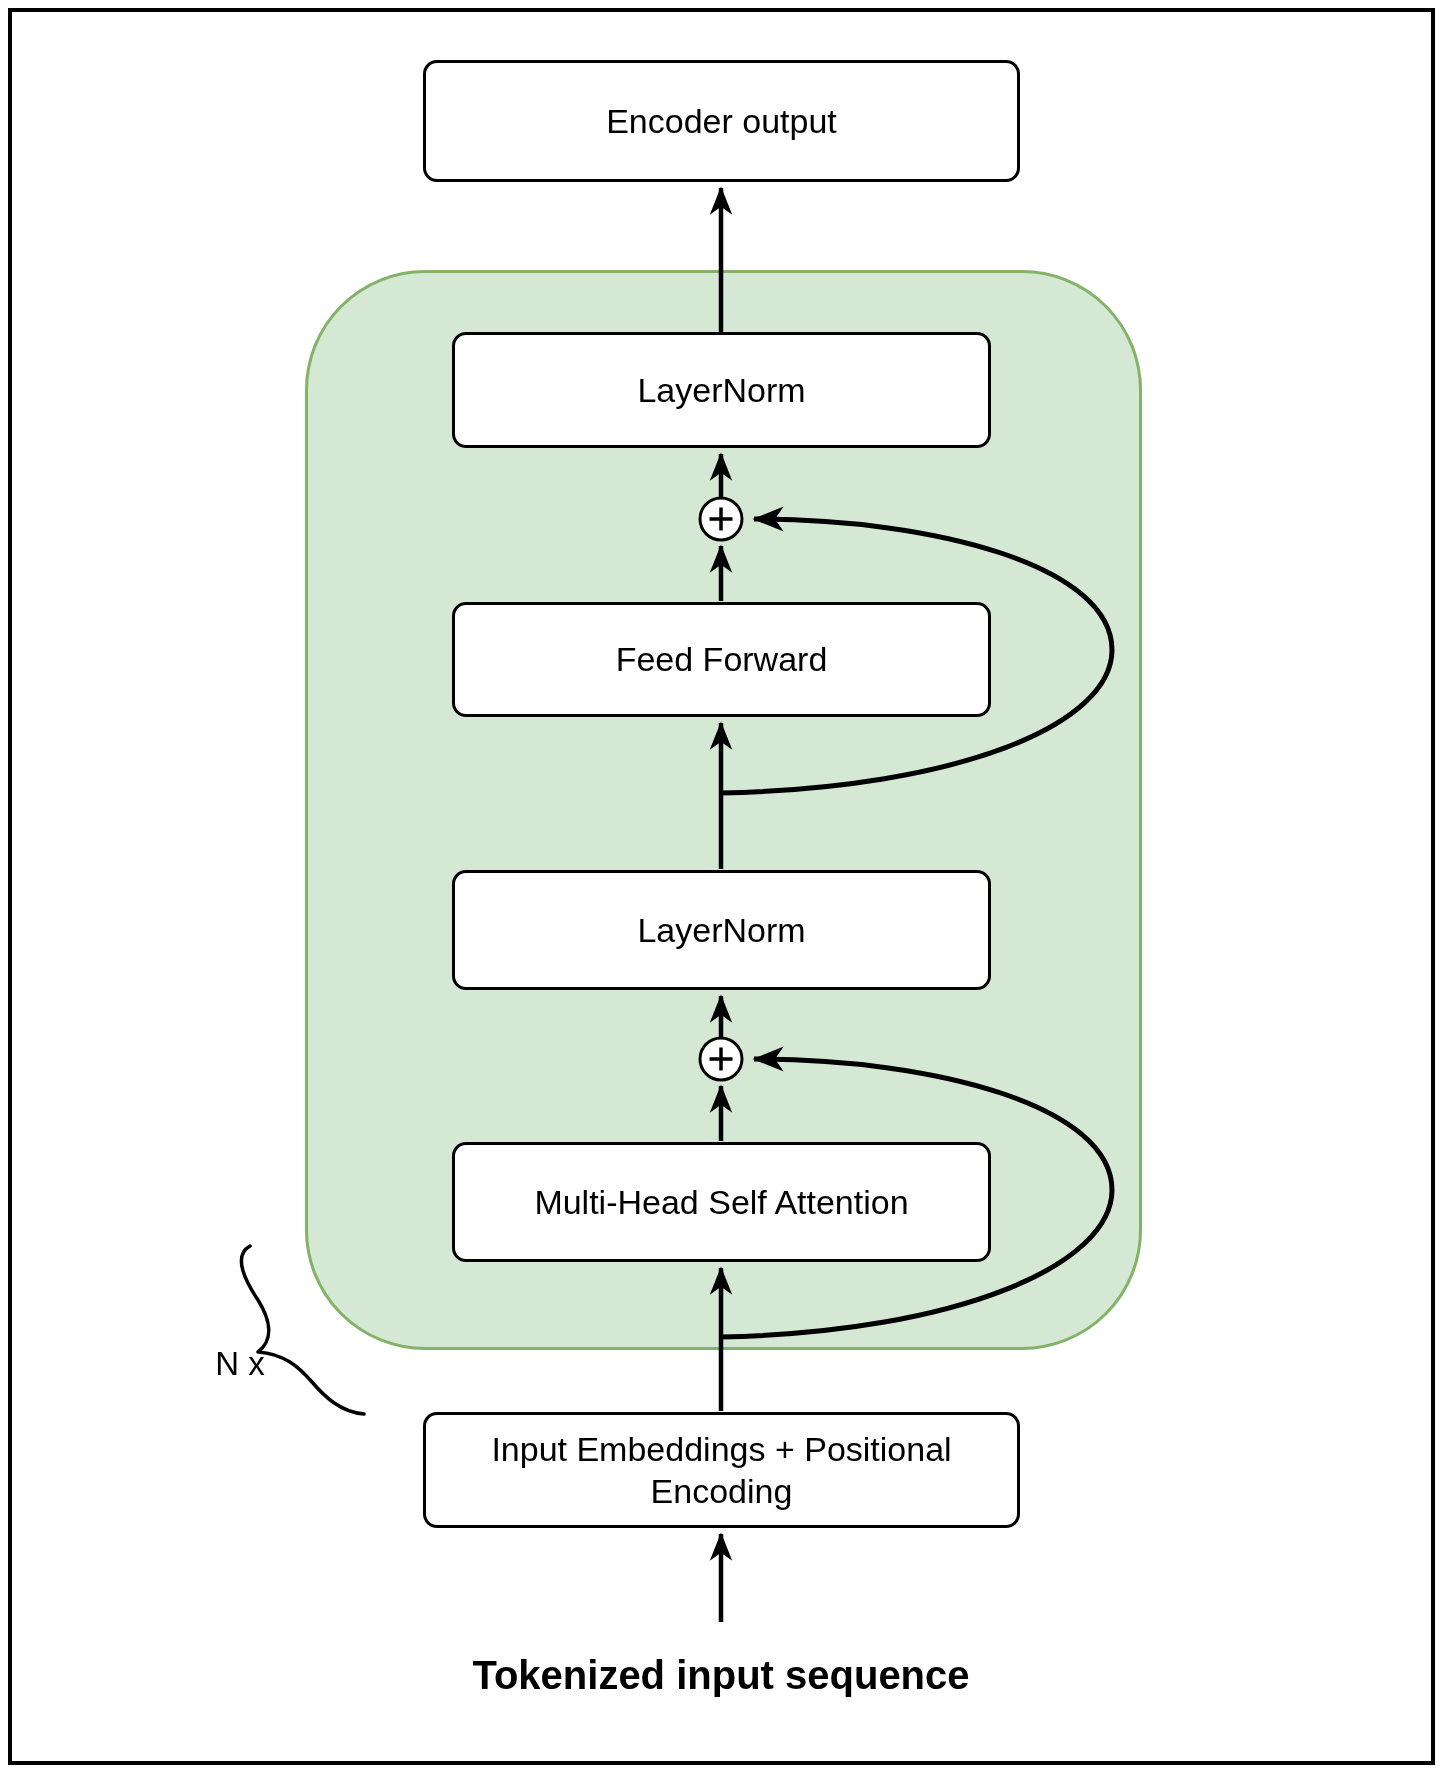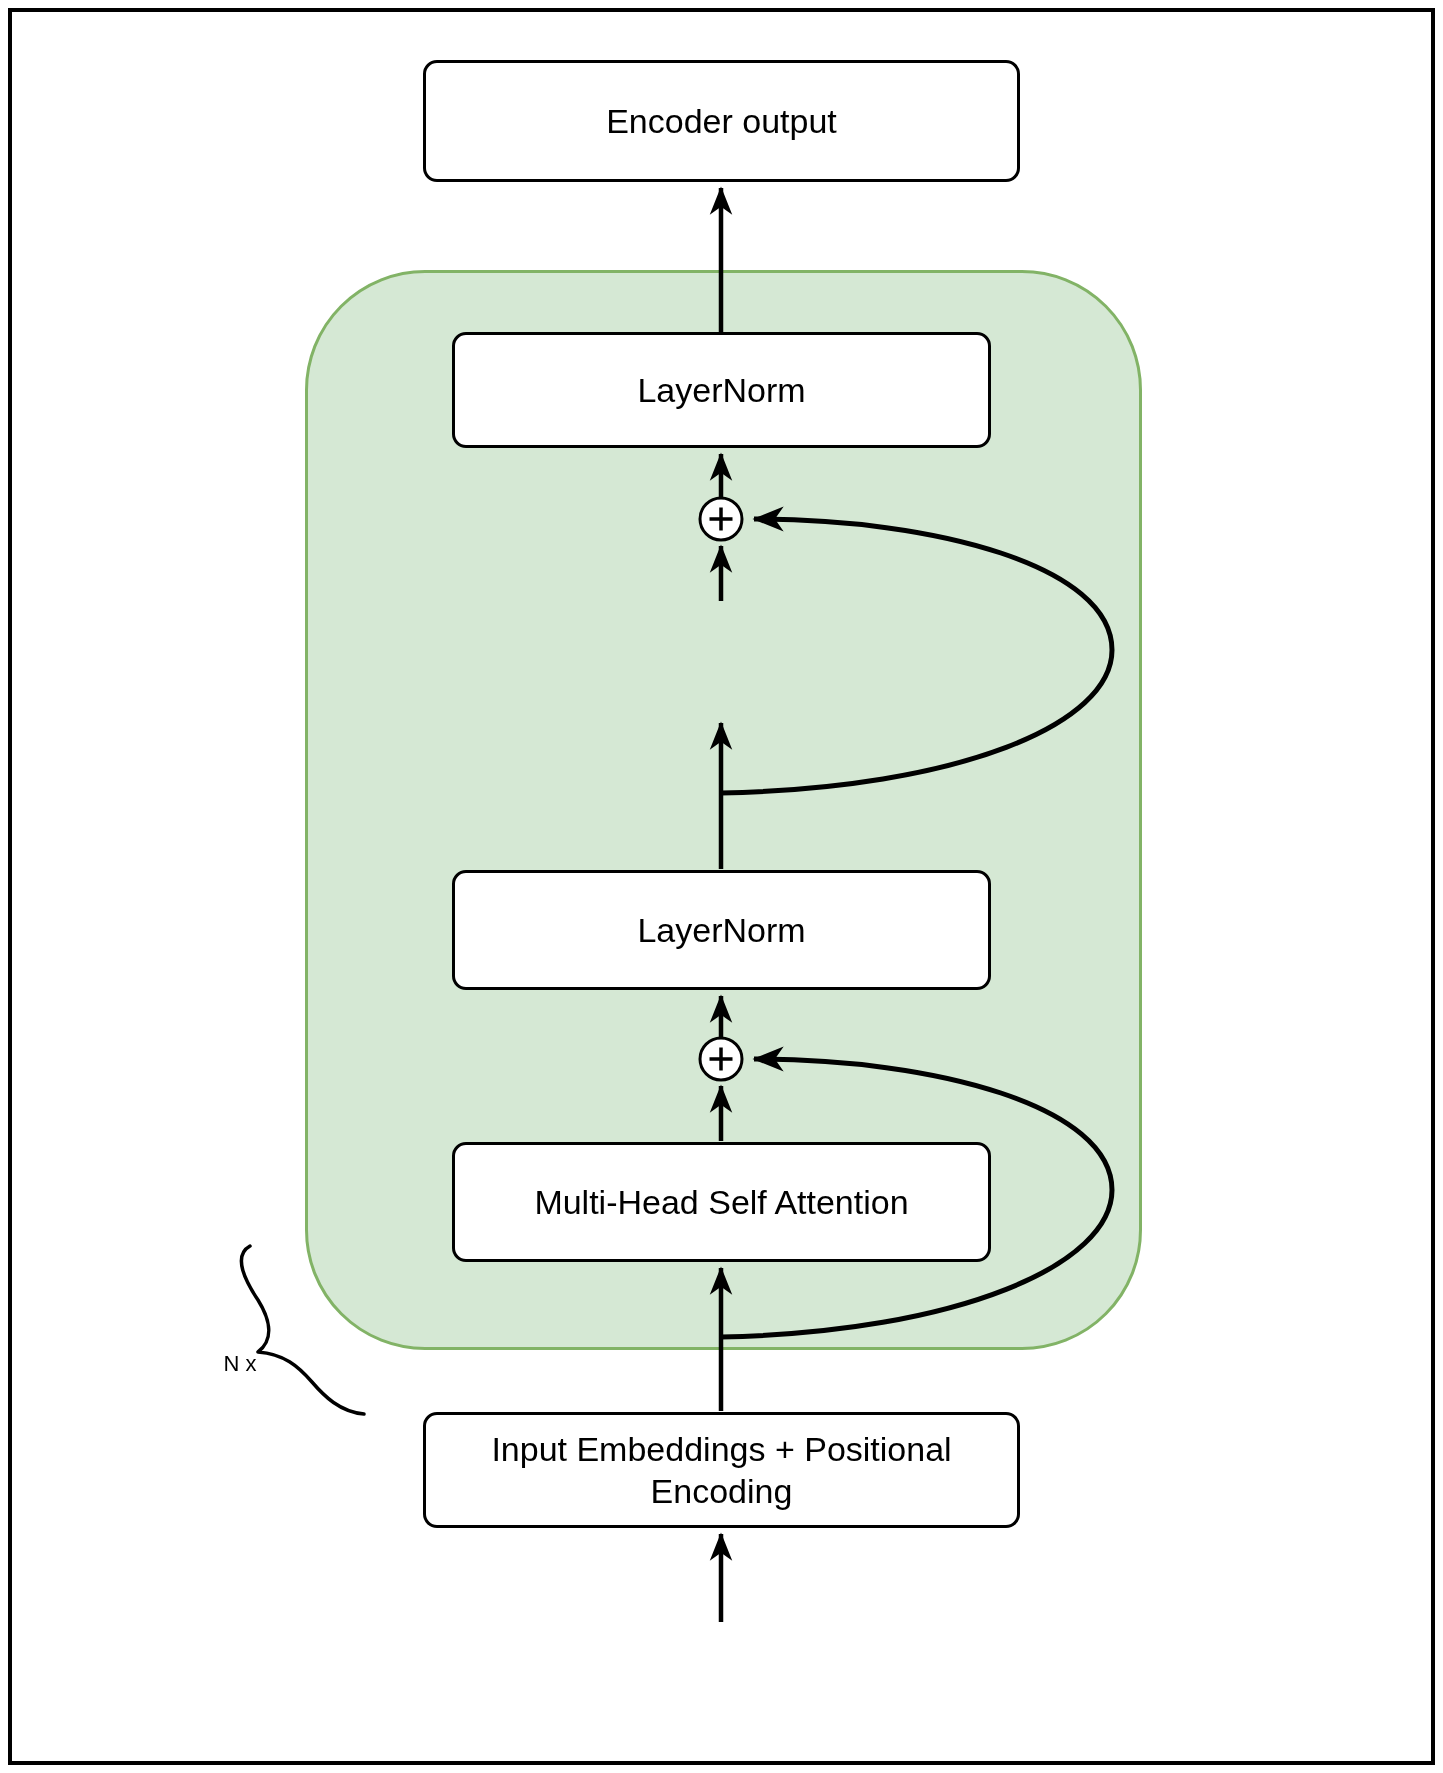--- a/index.html
+++ b/index.html
@@ -49,21 +49,21 @@
   .node-encoder-output{left:423px;top:60px;width:597px;height:122px;}
   .node-layernorm-top{left:452px;top:332px;width:539px;height:116px;}
   .node-feed-forward{left:452px;top:602px;width:539px;height:115px;}
   .node-layernorm-bottom{left:452px;top:870px;width:539px;height:120px;}
   .node-attention{left:452px;top:1142px;width:539px;height:120px;}
   .node-input-embeddings{left:423px;top:1412px;width:597px;height:116px;}
   .repeat-label{
     position:absolute;
     left:185px;top:1341px;width:110px;height:46px;
     display:flex;align-items:center;justify-content:center;
-    font-size:22px;
+    font-size:33px;
   }
   .bottom-caption{
     position:absolute;
     left:361px;top:1646px;width:720px;height:58px;
     display:flex;align-items:center;justify-content:center;
     font-weight:bold;
     font-size:40px;
   }
 </style>
 </head>
@@ -108,31 +108,37 @@
   </svg>
 
   <div class="node node-encoder-output">
     <span>Encoder output</span>
   </div>
 
   <div class="node node-layernorm-top">
     <span>LayerNorm</span>
   </div>
 
+  <div class="node node-feed-forward">
+    <span>Feed Forward</span>
+  </div>
 
   <div class="node node-layernorm-bottom">
     <span>LayerNorm</span>
   </div>
 
   <div class="node node-input-embeddings">
     <span>Input Embeddings + Positional Encoding</span>
   </div>
 
   <div class="node node-attention">
     <span>Multi-Head Self Attention</span>
   </div>
 
   <div class="repeat-label">
     <span>N x</span>
   </div>
 
+  <div class="bottom-caption">
+    <span>Tokenized input sequence</span>
+  </div>
 
 </div>
 
 </body></html>

